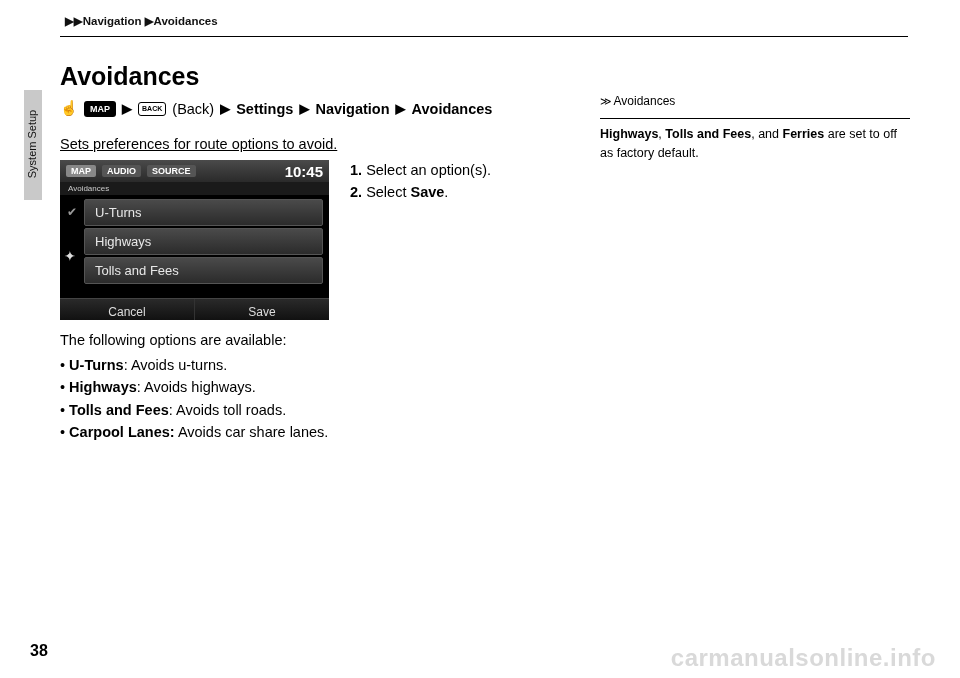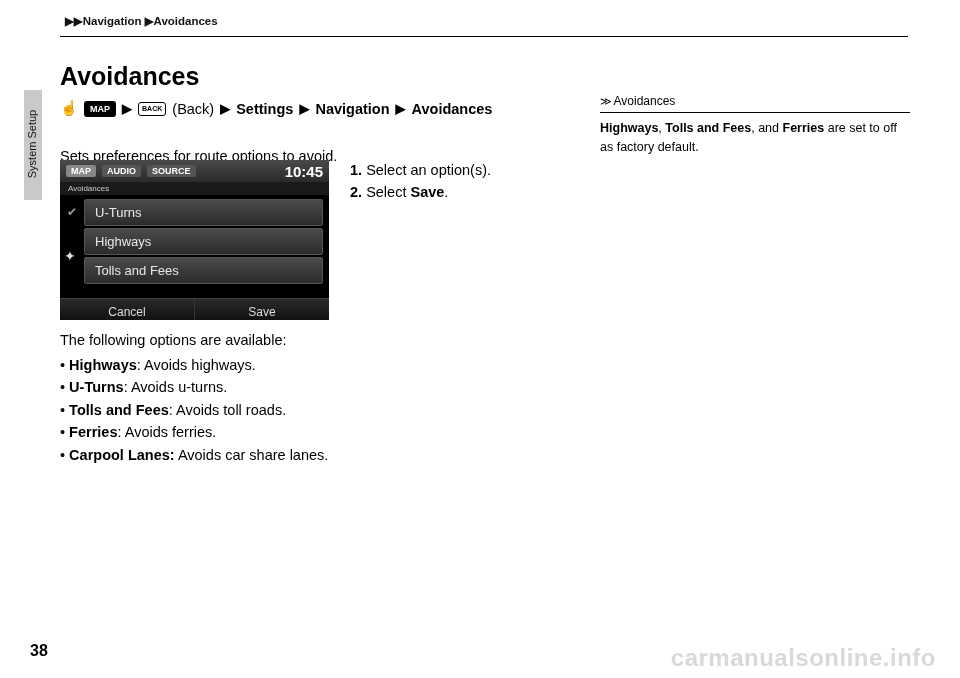--- a/index.html
+++ b/index.html
@@ -82,23 +82,24 @@
     min-width: 24px;
     padding: 1px 3px;
   }
   .nav-path .arrow {
     font-size: 13px;
     font-weight: 600;
   }
   .nav-path .bold { font-weight: 700; }
   .intro {
     position: absolute;
-    top: 148px;
-    left: 60px;
-    font-size: 14.5px;
+    top: 136px;
+    left: 60px;
+    font-size: 14.5px;
+    text-decoration: underline;
   }
   
   .screen {
     position: absolute;
     top: 160px;
     left: 60px;
     width: 269px;
     height: 160px;
     background: #000;
   }
@@ -207,21 +208,21 @@
   .note {
     position: absolute;
     top: 92px;
     left: 600px;
     width: 310px;
     font-size: 12.5px;
     line-height: 1.5;
   }
   .note .note-head {
     border-bottom: 1px solid #000;
-    padding-bottom: 2px;
+    padding-bottom: 8px;
     margin-bottom: 6px;
     font-size: 12px;
   }
   .note .note-head .rr { font-size: 11px; margin-right: 2px; }
   .note .bold { font-weight: 700; }
 
   .page-num {
     position: absolute;
     bottom: 18px;
     left: 30px;
@@ -292,24 +293,23 @@
     <span>Select an option(s).</span>
   </div>
   <div>
     <span class="num">2.</span>
     <span>Select </span><span class="num">Save</span><span>.</span>
   </div>
 </div>
 
 <div class="options-intro">The following options are available:</div>
 <ul class="options">
+  <li><span class="bold">U-Turns</span><span>: Avoids u-turns.</span></li>
   <li><span class="bold">Highways</span><span>: Avoids highways.</span></li>
-  <li><span class="bold">U-Turns</span><span>: Avoids u-turns.</span></li>
   <li><span class="bold">Tolls and Fees</span><span>: Avoids toll roads.</span></li>
-  <li><span class="bold">Ferries</span><span>: Avoids ferries.</span></li>
   <li><span class="bold">Carpool Lanes:</span><span> Avoids car share lanes.</span></li>
 </ul>
 
 <div class="note">
   <div class="note-head">
     <span class="rr">≫</span><span>Avoidances</span>
   </div>
   <div>
     <span class="bold">Highways</span><span>, </span><span class="bold">Tolls and Fees</span><span>, and </span><span class="bold">Ferries</span><span> are set to off as factory default.</span>
   </div>

